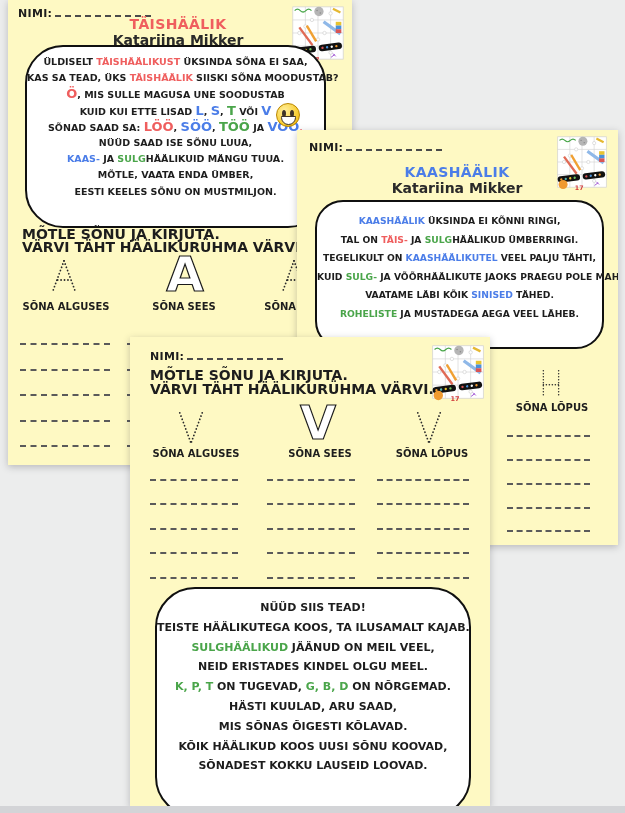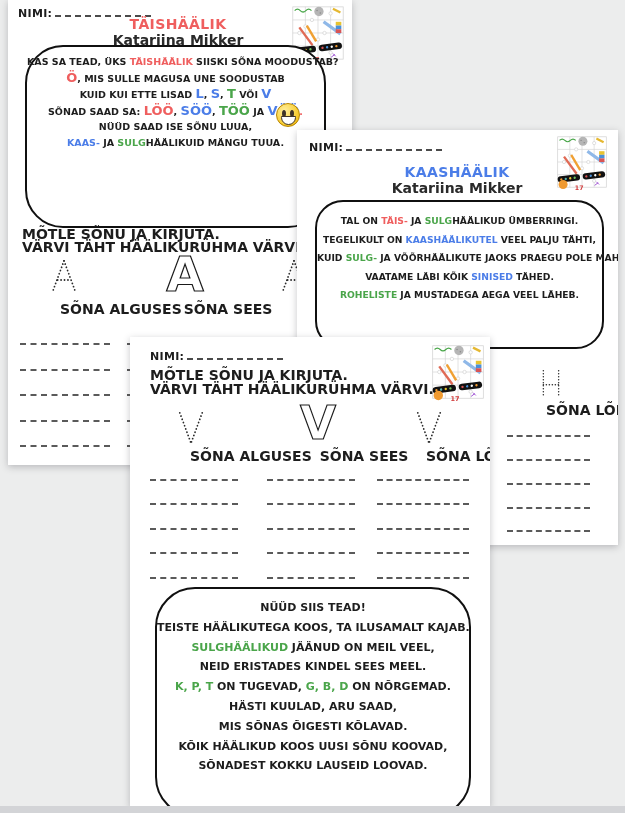--- a/index.html
+++ b/index.html
@@ -1,38 +1,38 @@
 <!DOCTYPE html>
 <html><head>
 <meta charset="utf-8">
 <style>
   html,body{margin:0;padding:0;background:#eceded;}
   #stage{position:relative;width:625px;height:813px;overflow:hidden;background:#eceded;
          font-family:"DejaVu Sans",sans-serif;font-weight:700;color:#1d1d1d;}
-  .page{position:absolute;background:#ffffff;box-shadow:0 2px 7px rgba(50,50,60,.28);overflow:hidden;}
+  .page{position:absolute;background:#fef9c3;box-shadow:0 2px 7px rgba(50,50,60,.28);overflow:hidden;}
   #page-vowel{left:8px;top:0;width:344px;height:465px;z-index:1;}
   #page-consonant{left:297px;top:130px;width:321px;height:415px;z-index:2;}
   #page-practice{left:130px;top:337px;width:360px;height:470px;z-index:3;}
   #bottom-bar{position:absolute;left:0;top:806px;width:625px;height:7px;background:#d3d4d7;z-index:4;}
 
   .nimi{position:absolute;font-size:11px;letter-spacing:.3px;white-space:nowrap;}
   .nimi .dashline{display:inline-block;width:96px;height:11px;border-bottom:2px dashed #4a4a4a;margin-left:3px;}
   .wtitle{position:absolute;font-size:14px;text-align:center;letter-spacing:.4px;}
   .wauthor{position:absolute;font-size:14px;text-align:center;color:#2a2a2a;}
   .poembox{position:absolute;border:2.5px solid #101010;background:#fff;text-align:center;}
   .poem-line{white-space:nowrap;}
   .poem-line .lg{font-size:13px;}
   #vowel-box{left:17px;top:45px;width:297px;height:172px;border-radius:38px;padding-top:7px;}
   #vowel-box .poem-line{height:16.2px;line-height:16.2px;font-size:9.5px;}
   #consonant-box{left:18px;top:70px;width:285px;height:135px;border-radius:28px;padding-top:10px;}
   #consonant-box .poem-line{height:18.6px;line-height:18.6px;font-size:9.2px;}
   #practice-box{left:25px;top:250px;width:312px;height:217px;border-radius:40px;padding-top:9px;}
   #practice-box .poem-line{height:19.8px;line-height:19.8px;font-size:11px;}
   .instr{position:absolute;font-size:14px;white-space:nowrap;}
-  .poslabel{position:absolute;font-size:14px;text-align:center;white-space:nowrap;margin-left:44px;}
+  .poslabel{position:absolute;font-size:10px;text-align:center;white-space:nowrap;}
   .letter-svg{position:absolute;}
   .wline{position:absolute;border-bottom:2px dashed #5a5a5a;height:2px;}
   .collage{position:absolute;}
   .smiley{position:absolute;left:268px;top:103px;width:24px;height:24px;border-radius:50%;
           background:radial-gradient(circle at 35% 30%,#ffee9c,#f8cc2e 65%,#df9f00);
           border:1px solid #b98600;box-sizing:border-box;}
   .s-eye{position:absolute;top:6px;width:4px;height:7px;background:#403428;border-radius:50%;}
   .s-eye.l{left:5px}.s-eye.r{right:5px}
   .s-mouth{position:absolute;left:4px;top:12px;width:13px;height:7px;background:#fff;
            border:1.3px solid #403428;border-radius:0 0 11px 11px;}
@@ -87,26 +87,29 @@
             <circle cx="40" cy="48.5" r="1.3" fill="#4a90d8"></circle>
       <circle cx="45" cy="48.5" r="1.3" fill="#ffffff"></circle>
             <circle cx="50" cy="48.5" r="1.3" fill="#f09a30"></circle>
     </g>
     <circle cx="9" cy="57" r="5" fill="#f09a30"></circle>
     <text x="22" y="63" font-size="7" font-weight="bold" fill="#d23c3c">17</text>
     <path d="M44 58 l4 -3 m-2 -1 l3 3" stroke="#9a4ad0" stroke-width="1" fill="none"></path>
   </svg>
 </div>
     <div class="poembox" id="vowel-box">
+        <div class="poem-line"><span>ÜLDISELT </span><span style="color: rgb(239, 94, 94);">TÄISHÄÄLIKUST</span><span> ÜKSINDA SÕNA EI SAA,</span></div>
         <div class="poem-line"><span>KAS SA TEAD, ÜKS </span><span style="color: rgb(239, 94, 94);">TÄISHÄÄLIK</span><span> SIISKI SÕNA MOODUSTAB?</span></div>
         <div class="poem-line"><span class="lg" style="color: rgb(239, 94, 94);">Ö</span><span>, MIS SULLE MAGUSA UNE SOODUSTAB</span></div>
         <div class="poem-line"><span>KUID KUI ETTE LISAD </span><span class="lg" style="color: rgb(75, 125, 232);">L</span><span>, </span><span class="lg" style="color: rgb(75, 125, 232);">S</span><span>, </span><span class="lg" style="color: rgb(74, 165, 74);">T</span><span> VÕI </span><span class="lg" style="color: rgb(75, 125, 232);">V</span></div>
         <div class="poem-line"><span>SÕNAD SAAD SA: </span><span class="lg" style="color: rgb(239, 94, 94);">LÖÖ</span><span>, </span><span class="lg" style="color: rgb(75, 125, 232);">SÖÖ</span><span>, </span><span class="lg" style="color: rgb(74, 165, 74);">TÖÖ</span><span> JA </span><span class="lg" style="color: rgb(75, 125, 232);">VÖÖ</span><span style="color: rgb(239, 94, 94);">.</span></div>
         <div class="poem-line"><span>NÜÜD SAAD ISE SÕNU LUUA,</span></div>
         <div class="poem-line"><span style="color: rgb(75, 125, 232);">KAAS-</span><span> JA </span><span style="color: rgb(74, 165, 74);">SULG</span><span>HÄÄLIKUID MÄNGU TUUA.</span></div>
+        <div class="poem-line"><span>MÕTLE, VAATA ENDA ÜMBER,</span></div>
+        <div class="poem-line"><span>EESTI KEELES SÕNU ON MUSTMILJON.</span></div>
       </div>
     <div class="smiley">
       <div class="s-eye l"></div>
       <div class="s-eye r"></div>
       <div class="s-mouth"></div>
     </div>
     <div class="instr" style="left:14px;top:226px;">MÕTLE SÕNU JA KIRJUTA.</div>
     <div class="instr" style="left:14px;top:239px;">VÄRVI TÄHT HÄÄLIKURÜHMA VÄRVI.</div>
 
     <svg class="letter-svg" style="left:40px;top:256px;" width="32" height="40" viewBox="0 0 40 46">
@@ -184,20 +187,21 @@
             <circle cx="40" cy="48.5" r="1.3" fill="#4a90d8"></circle>
       <circle cx="45" cy="48.5" r="1.3" fill="#ffffff"></circle>
             <circle cx="50" cy="48.5" r="1.3" fill="#f09a30"></circle>
     </g>
     <circle cx="9" cy="57" r="5" fill="#f09a30"></circle>
     <text x="22" y="63" font-size="7" font-weight="bold" fill="#d23c3c">17</text>
     <path d="M44 58 l4 -3 m-2 -1 l3 3" stroke="#9a4ad0" stroke-width="1" fill="none"></path>
   </svg>
 </div>
     <div class="poembox" id="consonant-box">
+        <div class="poem-line"><span style="color: rgb(75, 125, 232);">KAASHÄÄLIK</span><span> ÜKSINDA EI KÕNNI RINGI,</span></div>
         <div class="poem-line"><span>TAL ON </span><span style="color: rgb(239, 94, 94);">TÄIS-</span><span> JA </span><span style="color: rgb(74, 165, 74);">SULG</span><span>HÄÄLIKUD ÜMBERRINGI.</span></div>
         <div class="poem-line"><span>TEGELIKULT ON </span><span style="color: rgb(75, 125, 232);">KAASHÄÄLIKUTEL</span><span> VEEL PALJU TÄHTI,</span></div>
         <div class="poem-line"><span>KUID </span><span style="color: rgb(74, 165, 74);">SULG-</span><span> JA VÕÕRHÄÄLIKUTE JAOKS PRAEGU POLE MAHTI.</span></div>
         <div class="poem-line"><span>VAATAME LÄBI KÕIK </span><span style="color: rgb(75, 125, 232);">SINISED</span><span> TÄHED.</span></div>
         <div class="poem-line"><span style="color: rgb(74, 165, 74);">ROHELISTE</span><span> JA MUSTADEGA AEGA VEEL LÄHEB.</span></div>
       </div>
 
     <svg class="letter-svg" style="left:240px;top:238px;" width="28" height="32" viewBox="0 0 40 46">
         <path d="M9 4 L9 42" fill="none" stroke="#2b2b2b" stroke-width="2.2" stroke-dasharray="0.1 4.2" stroke-linecap="round"></path>
         <path d="M31 4 L31 42" fill="none" stroke="#2b2b2b" stroke-width="2.2" stroke-dasharray="0.1 4.2" stroke-linecap="round"></path>
@@ -293,21 +297,21 @@
     <div class="wline" style="left:247px;top:140px;width:92px;"></div>
     <div class="wline" style="left:247px;top:164px;width:92px;"></div>
     <div class="wline" style="left:247px;top:189px;width:92px;"></div>
     <div class="wline" style="left:247px;top:213px;width:92px;"></div>
     <div class="wline" style="left:247px;top:238px;width:92px;"></div>
 
     <div class="poembox" id="practice-box">
         <div class="poem-line"><span>NÜÜD SIIS TEAD!</span></div>
         <div class="poem-line"><span>TEISTE HÄÄLIKUTEGA KOOS, TA ILUSAMALT KAJAB.</span></div>
         <div class="poem-line"><span style="color: rgb(74, 165, 74);">SULGHÄÄLIKUD</span><span> JÄÄNUD ON MEIL VEEL,</span></div>
-        <div class="poem-line"><span>NEID ERISTADES KINDEL SEES MEEL.</span></div>
+        <div class="poem-line"><span>NEID ERISTADES KINDEL OLGU MEEL.</span></div>
         <div class="poem-line"><span style="color: rgb(74, 165, 74); margin-top: 40px;">K, P, T</span><span> ON TUGEVAD, </span><span style="color: rgb(74, 165, 74);">G, B, D</span><span> ON NÕRGEMAD.</span></div>
         <div class="poem-line"><span>HÄSTI KUULAD, ARU SAAD,</span></div>
         <div class="poem-line"><span>MIS SÕNAS ÕIGESTI KÕLAVAD.</span></div>
         <div class="poem-line"><span>KÕIK HÄÄLIKUD KOOS UUSI SÕNU KOOVAD,</span></div>
         <div class="poem-line"><span>SÕNADEST KOKKU LAUSEID LOOVAD.</span></div>
       </div>
   </div>
 
   <div id="bottom-bar"></div>
 </div>

